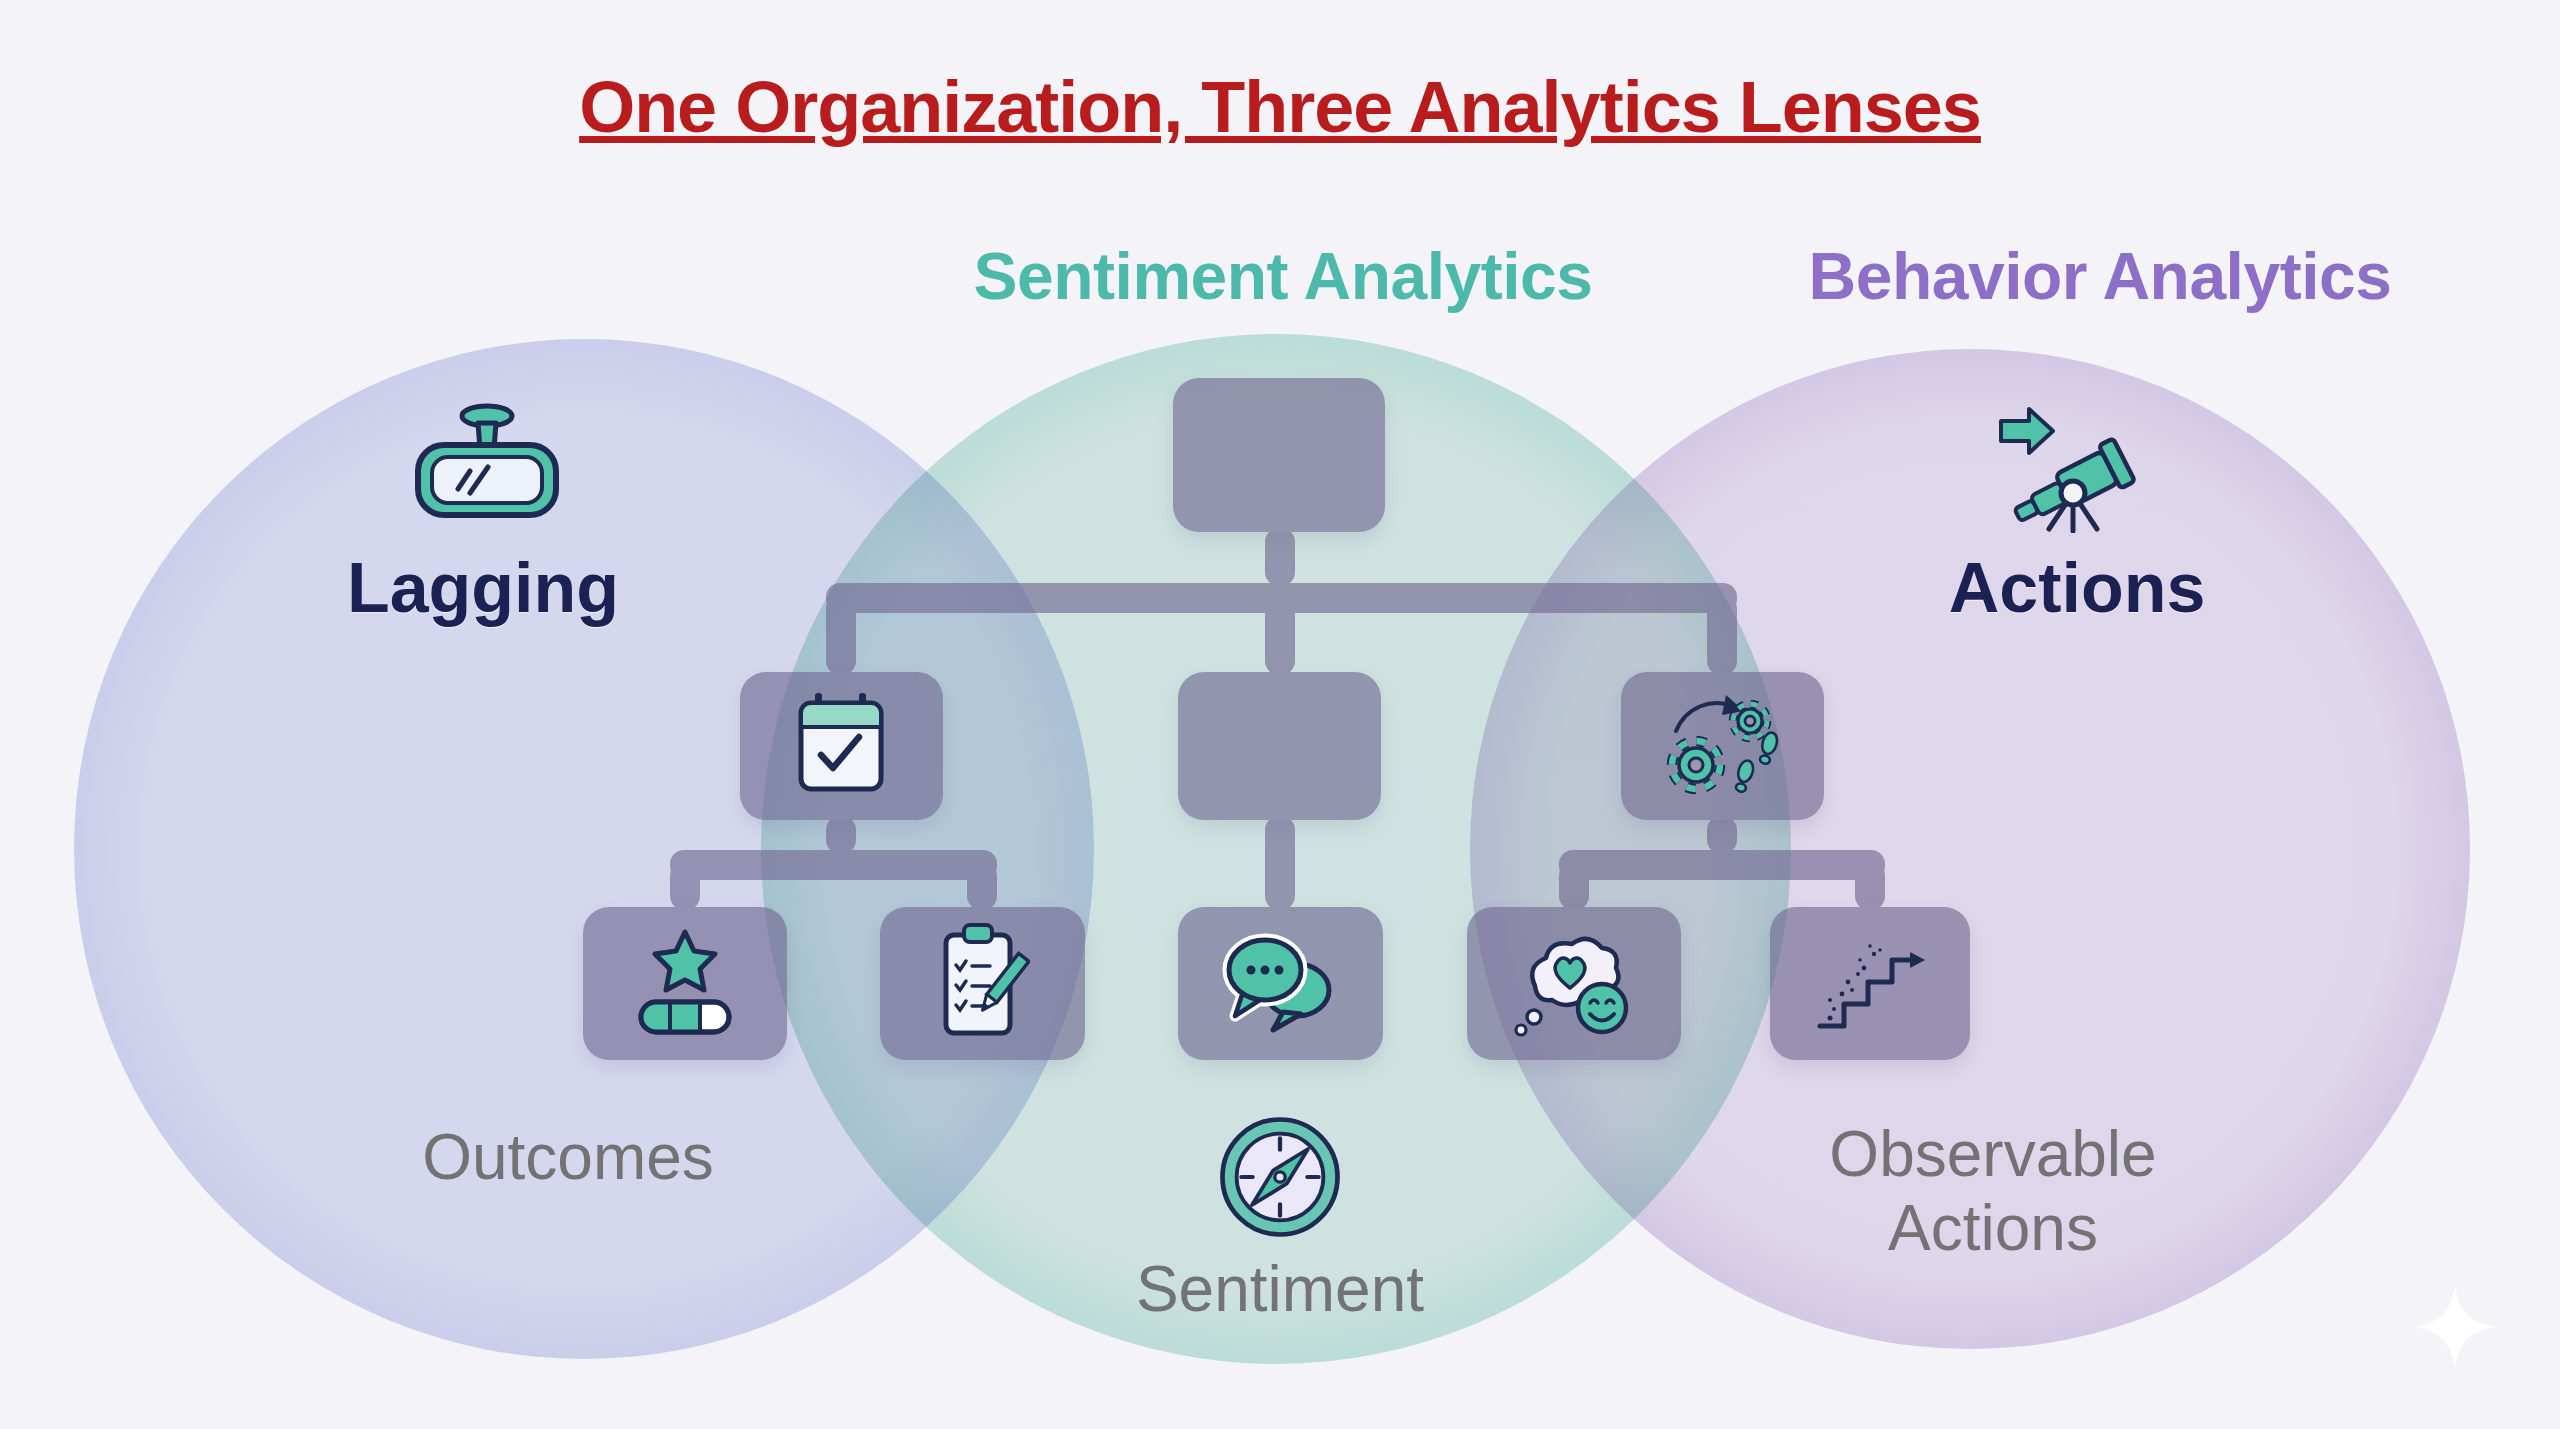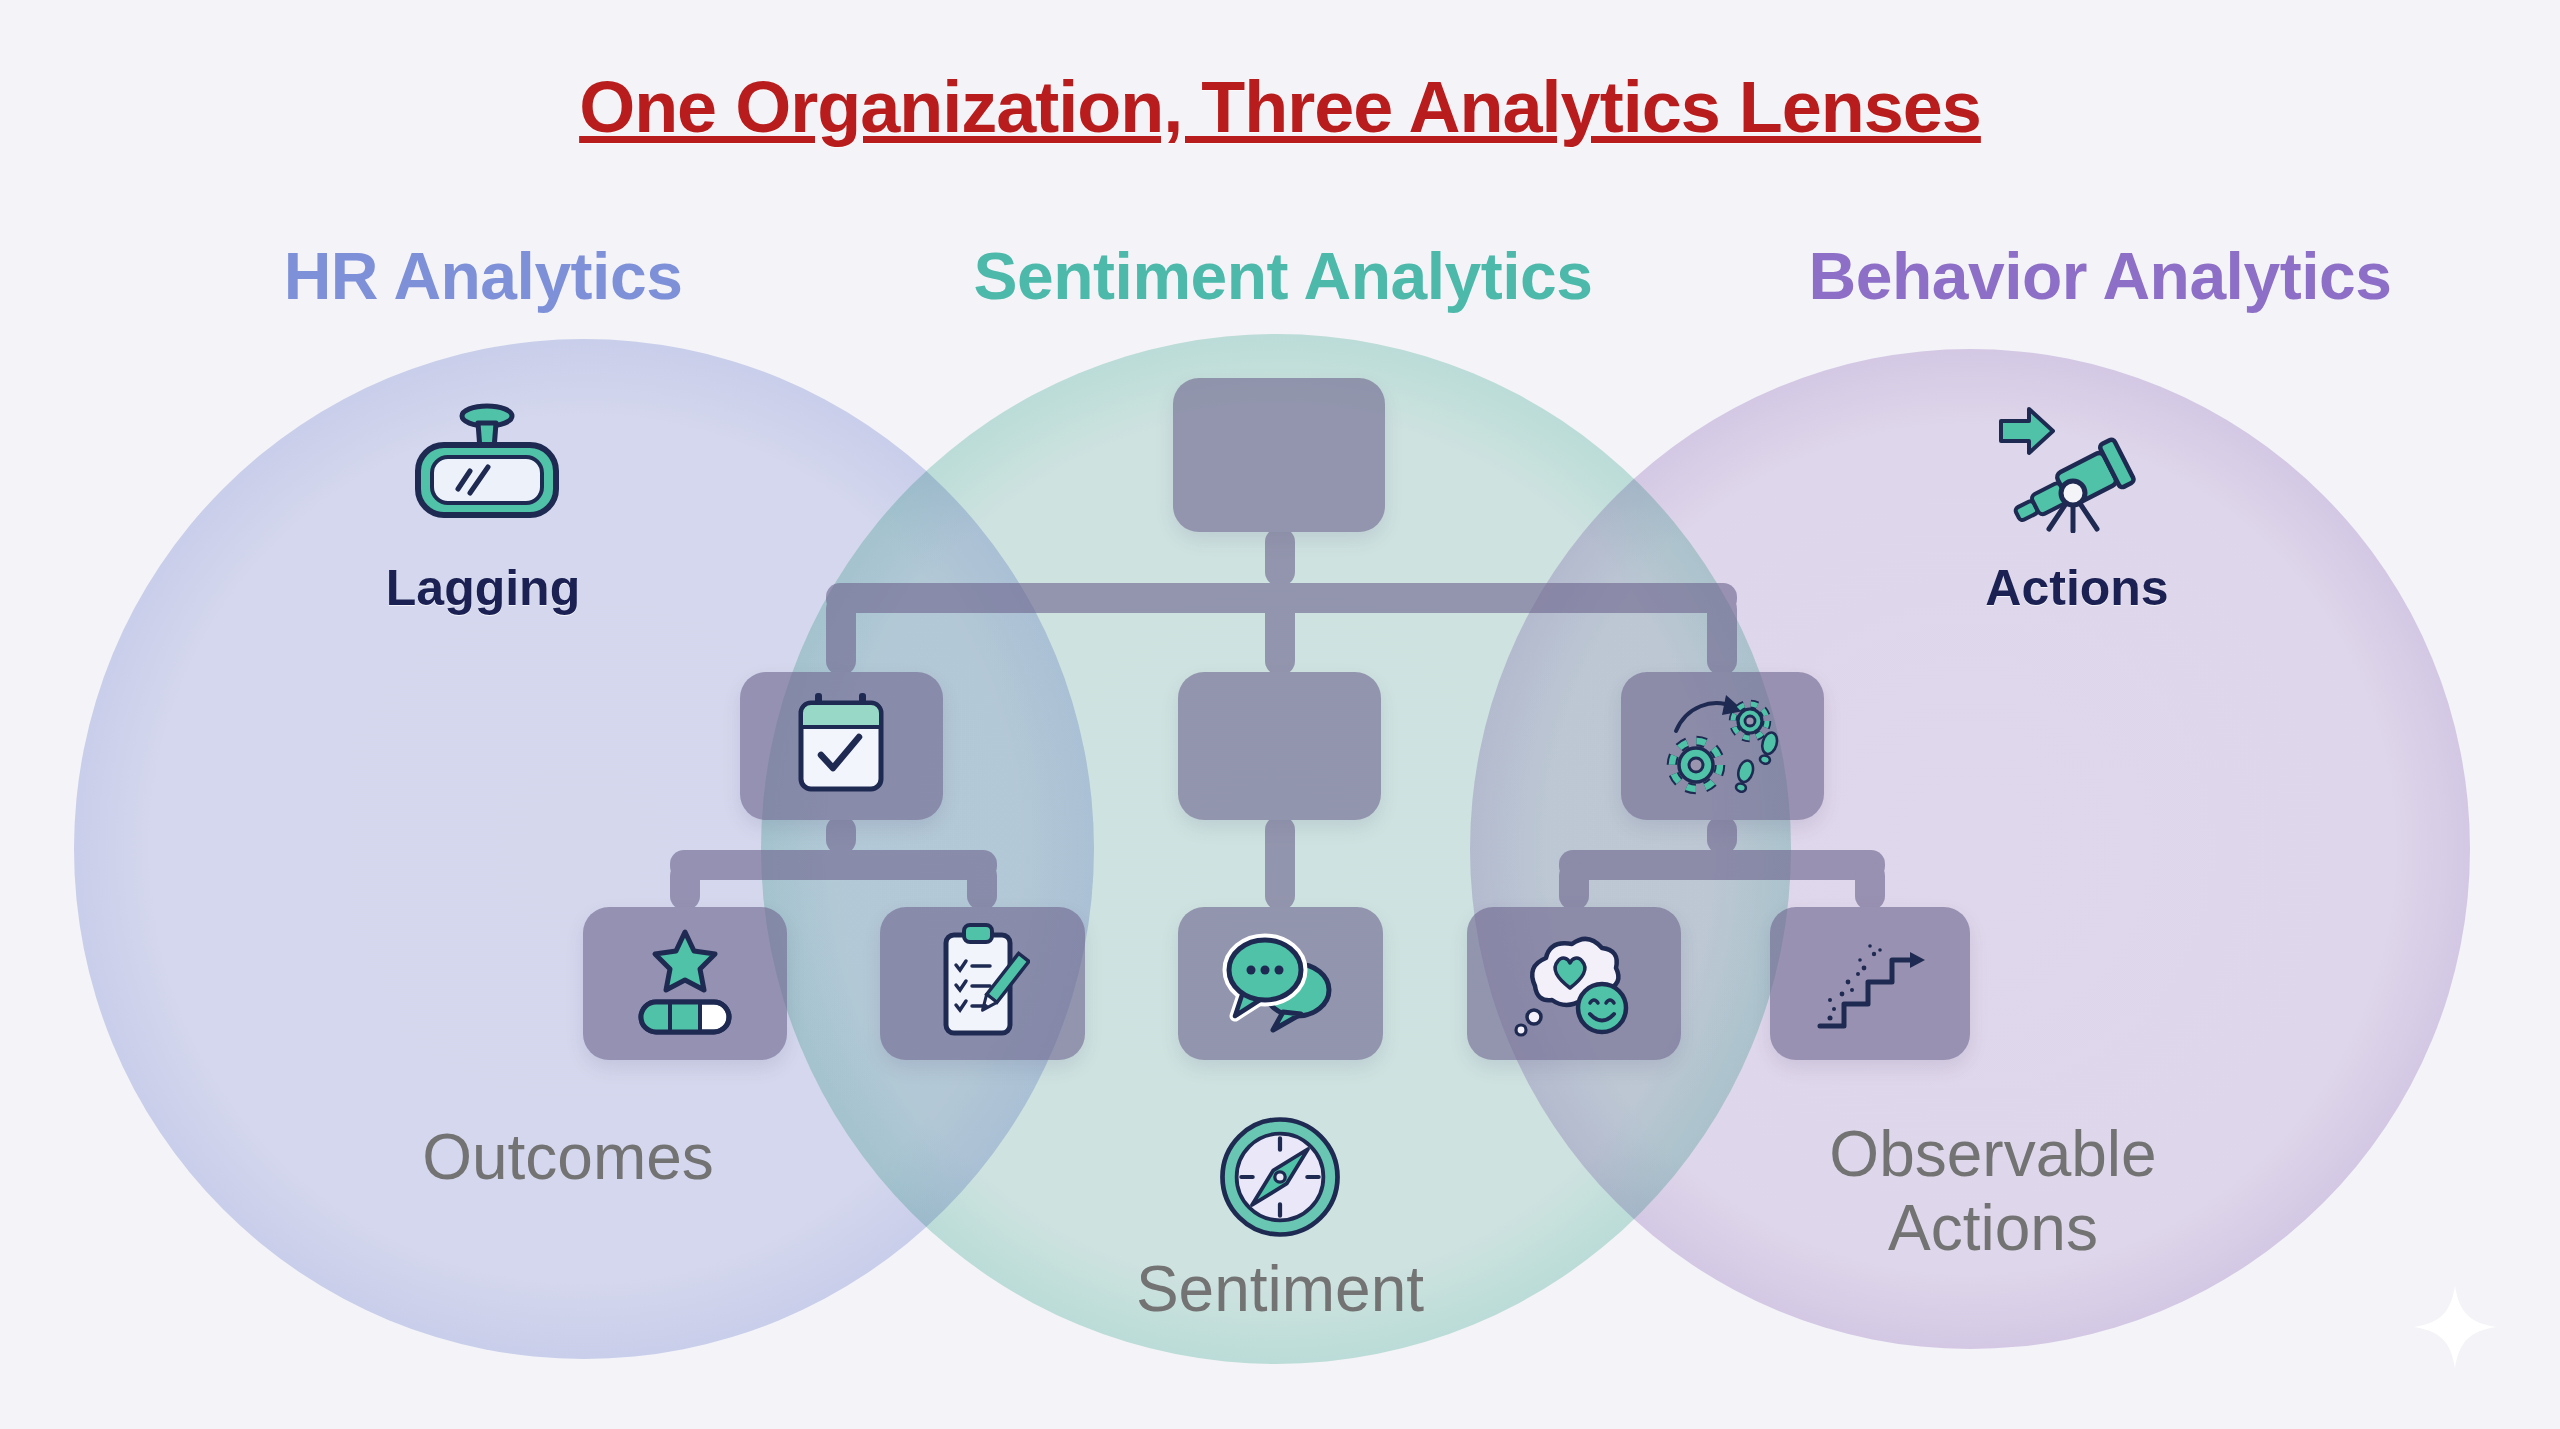--- a/index.html
+++ b/index.html
@@ -49,38 +49,37 @@
   .c7{left:670px;top:850px;width:327px;height:30px;}
   .c8{left:670px;top:862px;width:30px;height:48px;}
   .c9{left:967px;top:862px;width:30px;height:48px;}
   .c10{left:1265px;top:816px;width:30px;height:94px;}
   .c11{left:1707px;top:816px;width:30px;height:38px;}
   .c12{left:1559px;top:850px;width:326px;height:30px;}
   .c13{left:1559px;top:862px;width:30px;height:48px;}
   .c14{left:1855px;top:862px;width:30px;height:48px;}
   
   .cc{position:absolute;transform:translate(-50%,-50%);}
-  .tag-label{font-size:50px;font-weight:700;white-space:nowrap;color:#1b2153;
+  .tag-label{font-size:70px;font-weight:700;white-space:nowrap;color:#1b2153;
     text-shadow:0 1px 0 rgba(255,255,255,.7);}
   .cap-label{font-size:64px;font-weight:400;color:#737373;text-align:center;
     line-height:1.15;white-space:nowrap;}
   .cap-label.wrap{white-space:normal;width:440px;}
   svg{display:block;}
 </style>
 </head>
 <body>
 
 <div class="canvas">
 
   <div class="circle circle-hr"></div>
   <div class="circle circle-eng"></div>
   <div class="circle circle-beh"></div>
 
   <div class="title">One Organization, Three Analytics Lenses</div>
-  <div class="lens-header hr">HR Analytics</div>
   <div class="lens-header eng">Sentiment Analytics</div>
   <div class="lens-header beh">Behavior Analytics</div>
 
   <div class="org">
     <div class="conn c1"></div>
     <div class="conn c2"></div>
     <div class="conn c3"></div>
     <div class="conn c4"></div>
     <div class="conn c5"></div>
     <div class="conn c6"></div>

